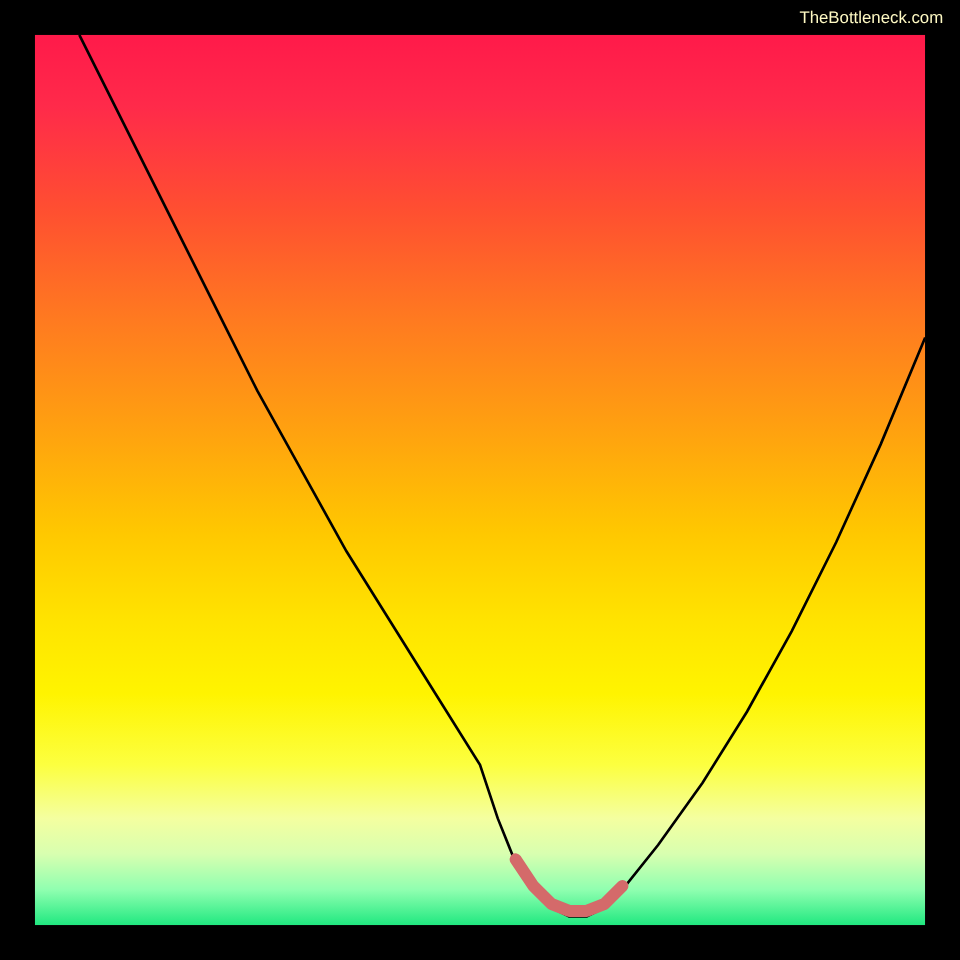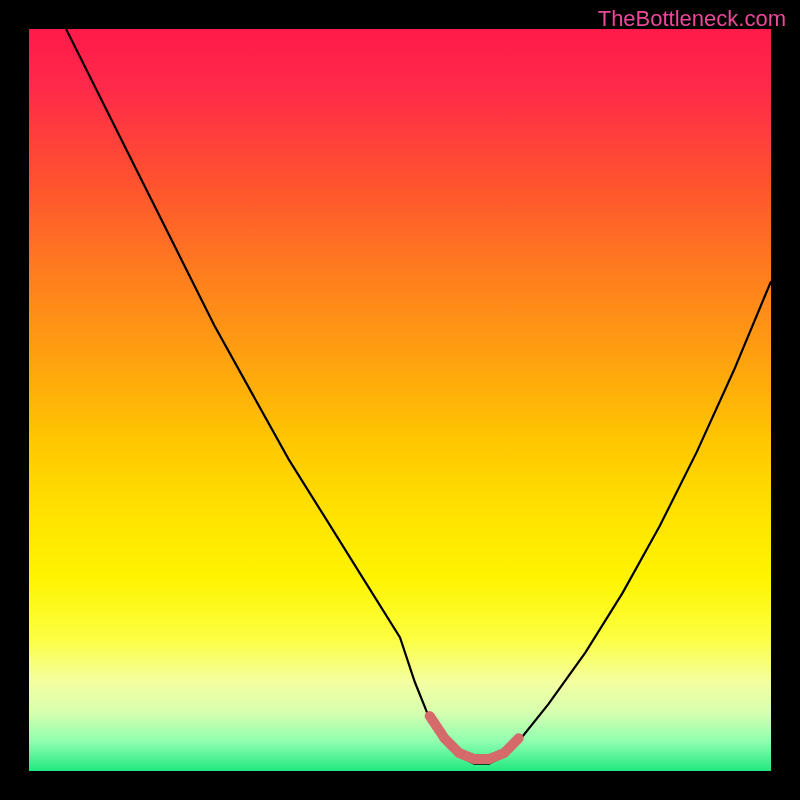--- a/index.html
+++ b/index.html
@@ -8,22 +8,22 @@
     width: 800px;
     height: 800px;
     background: #000;
     position: relative;
     font-family: Arial, sans-serif;
   }
   .watermark {
     position: absolute;
     top: 6px;
     right: 14px;
-    color: #ec4899;
-    font-size: 22px;
+    color: #fef9c3;
+    font-size: 14px;
     font-weight: 400;
     z-index: 10;
   }
   .plot-area {
     position: absolute;
     left: 29px;
     top: 29px;
     width: 742px;
     height: 742px;
     overflow: hidden;

